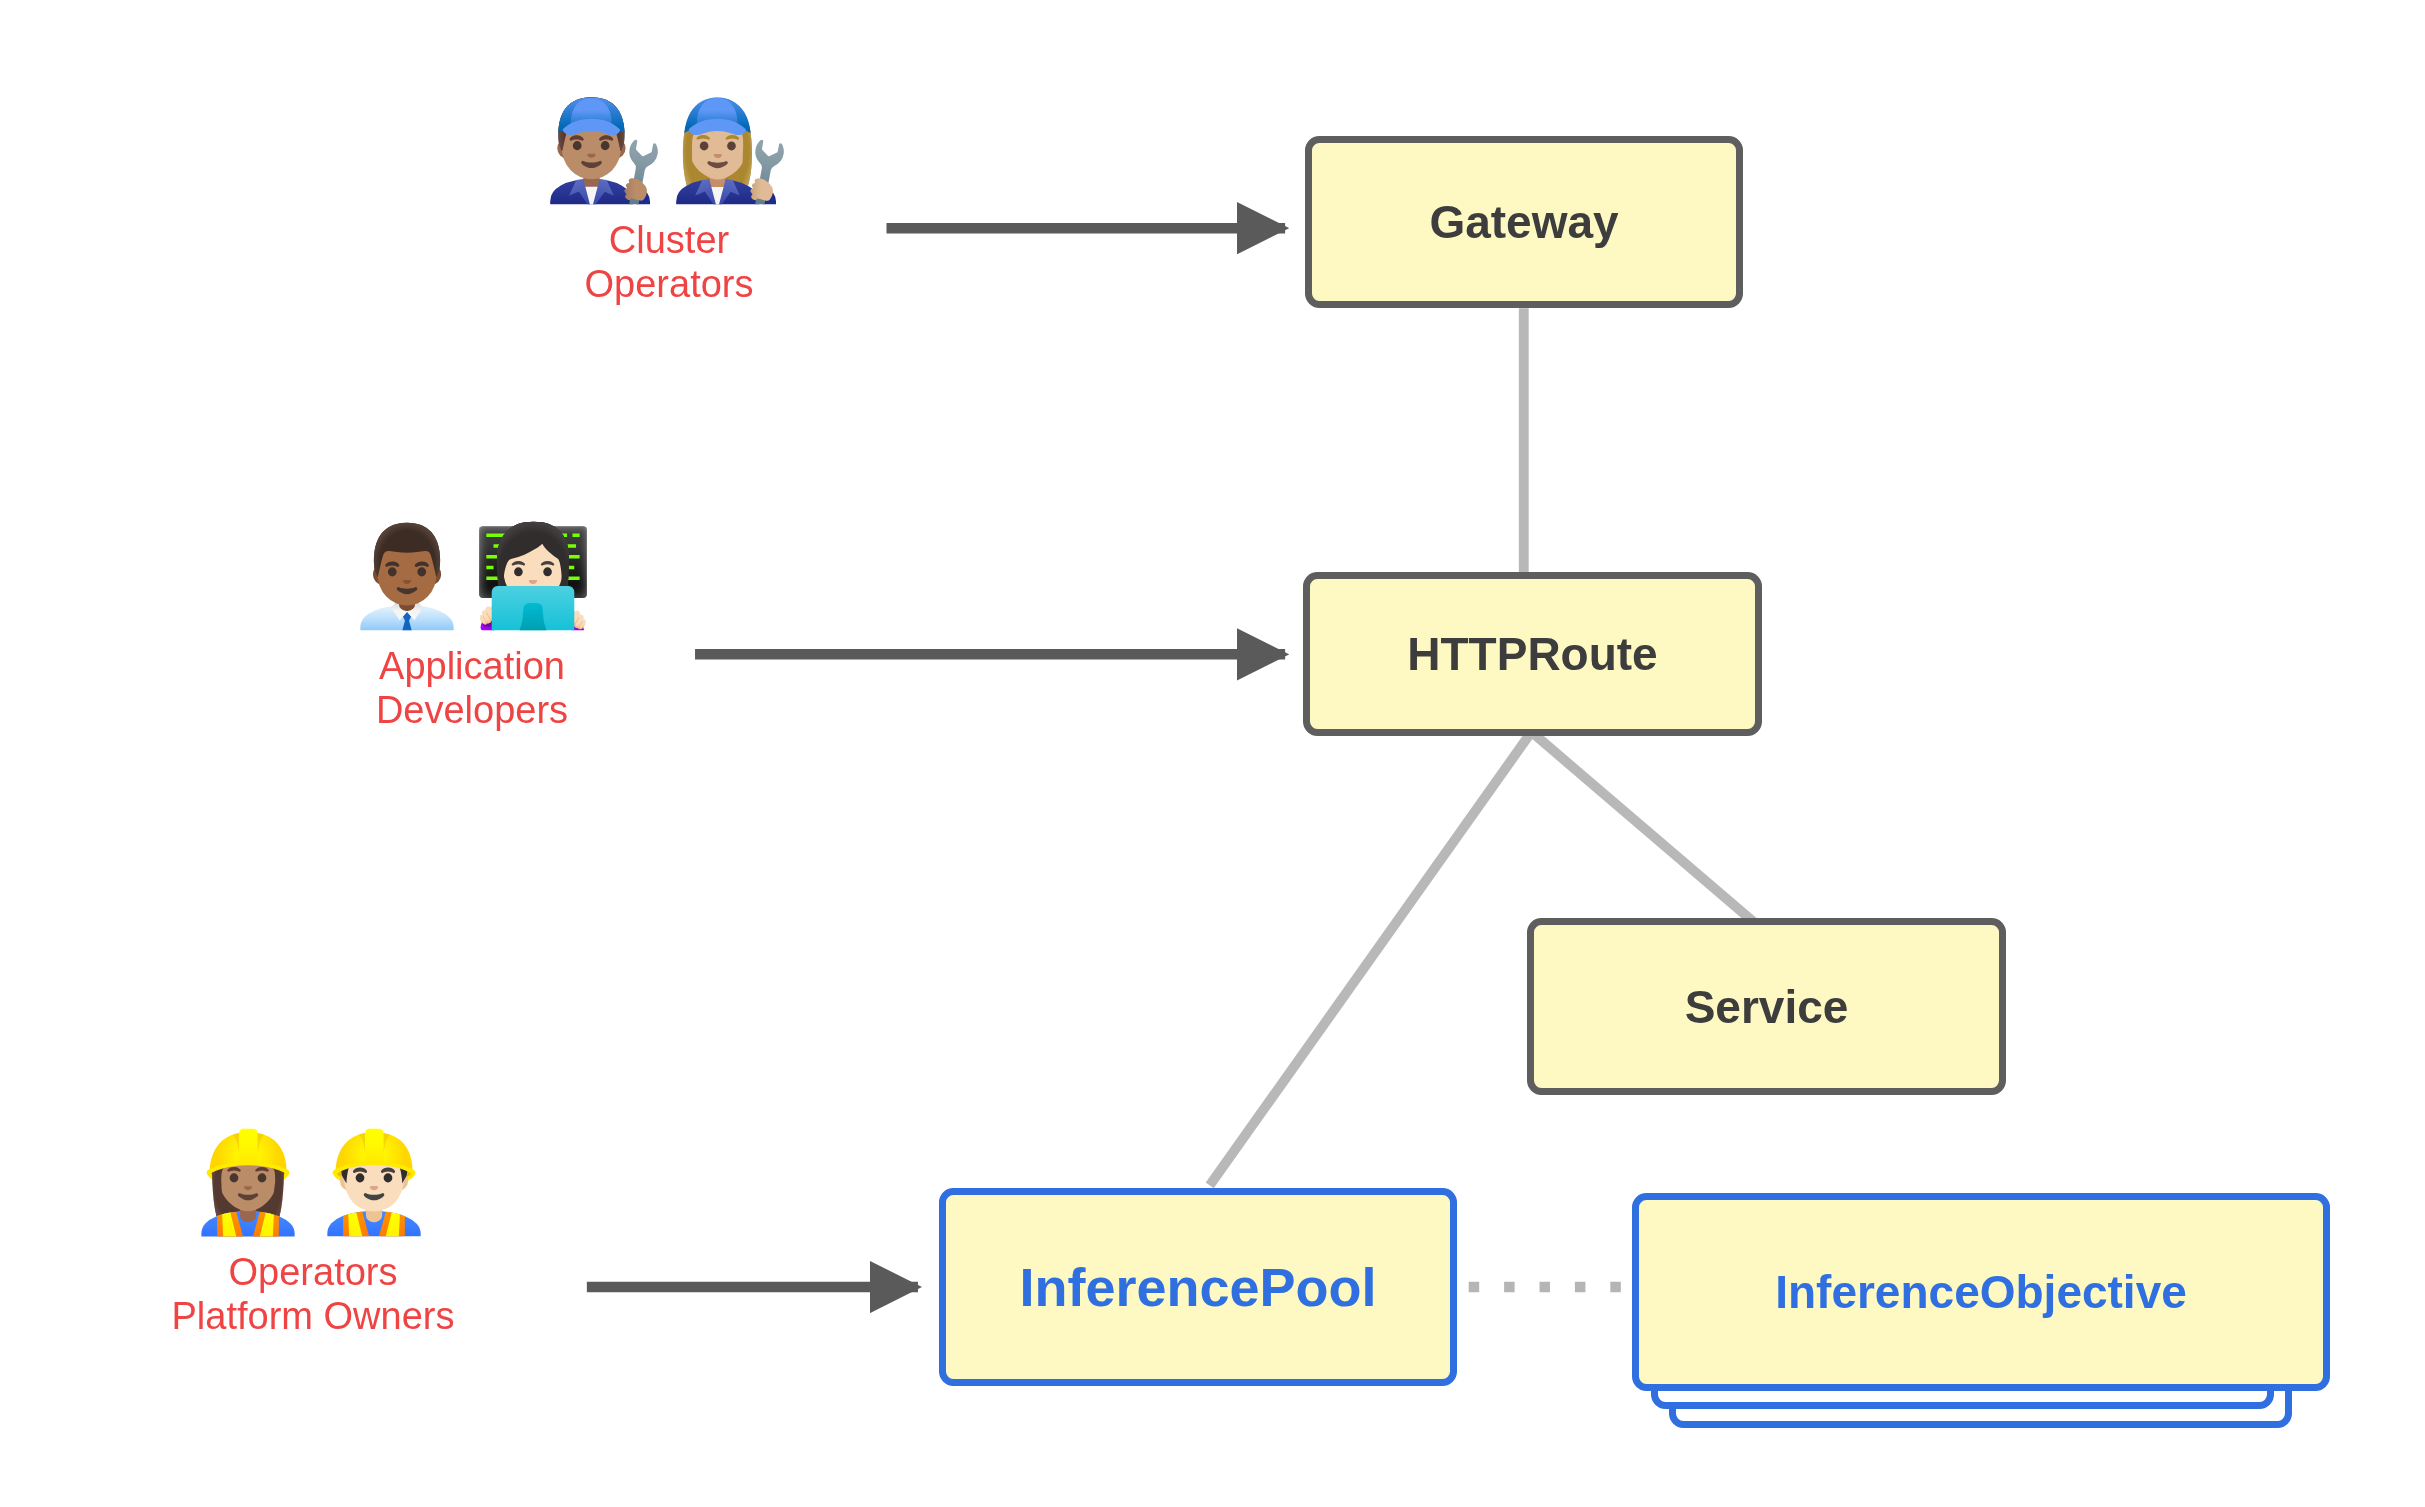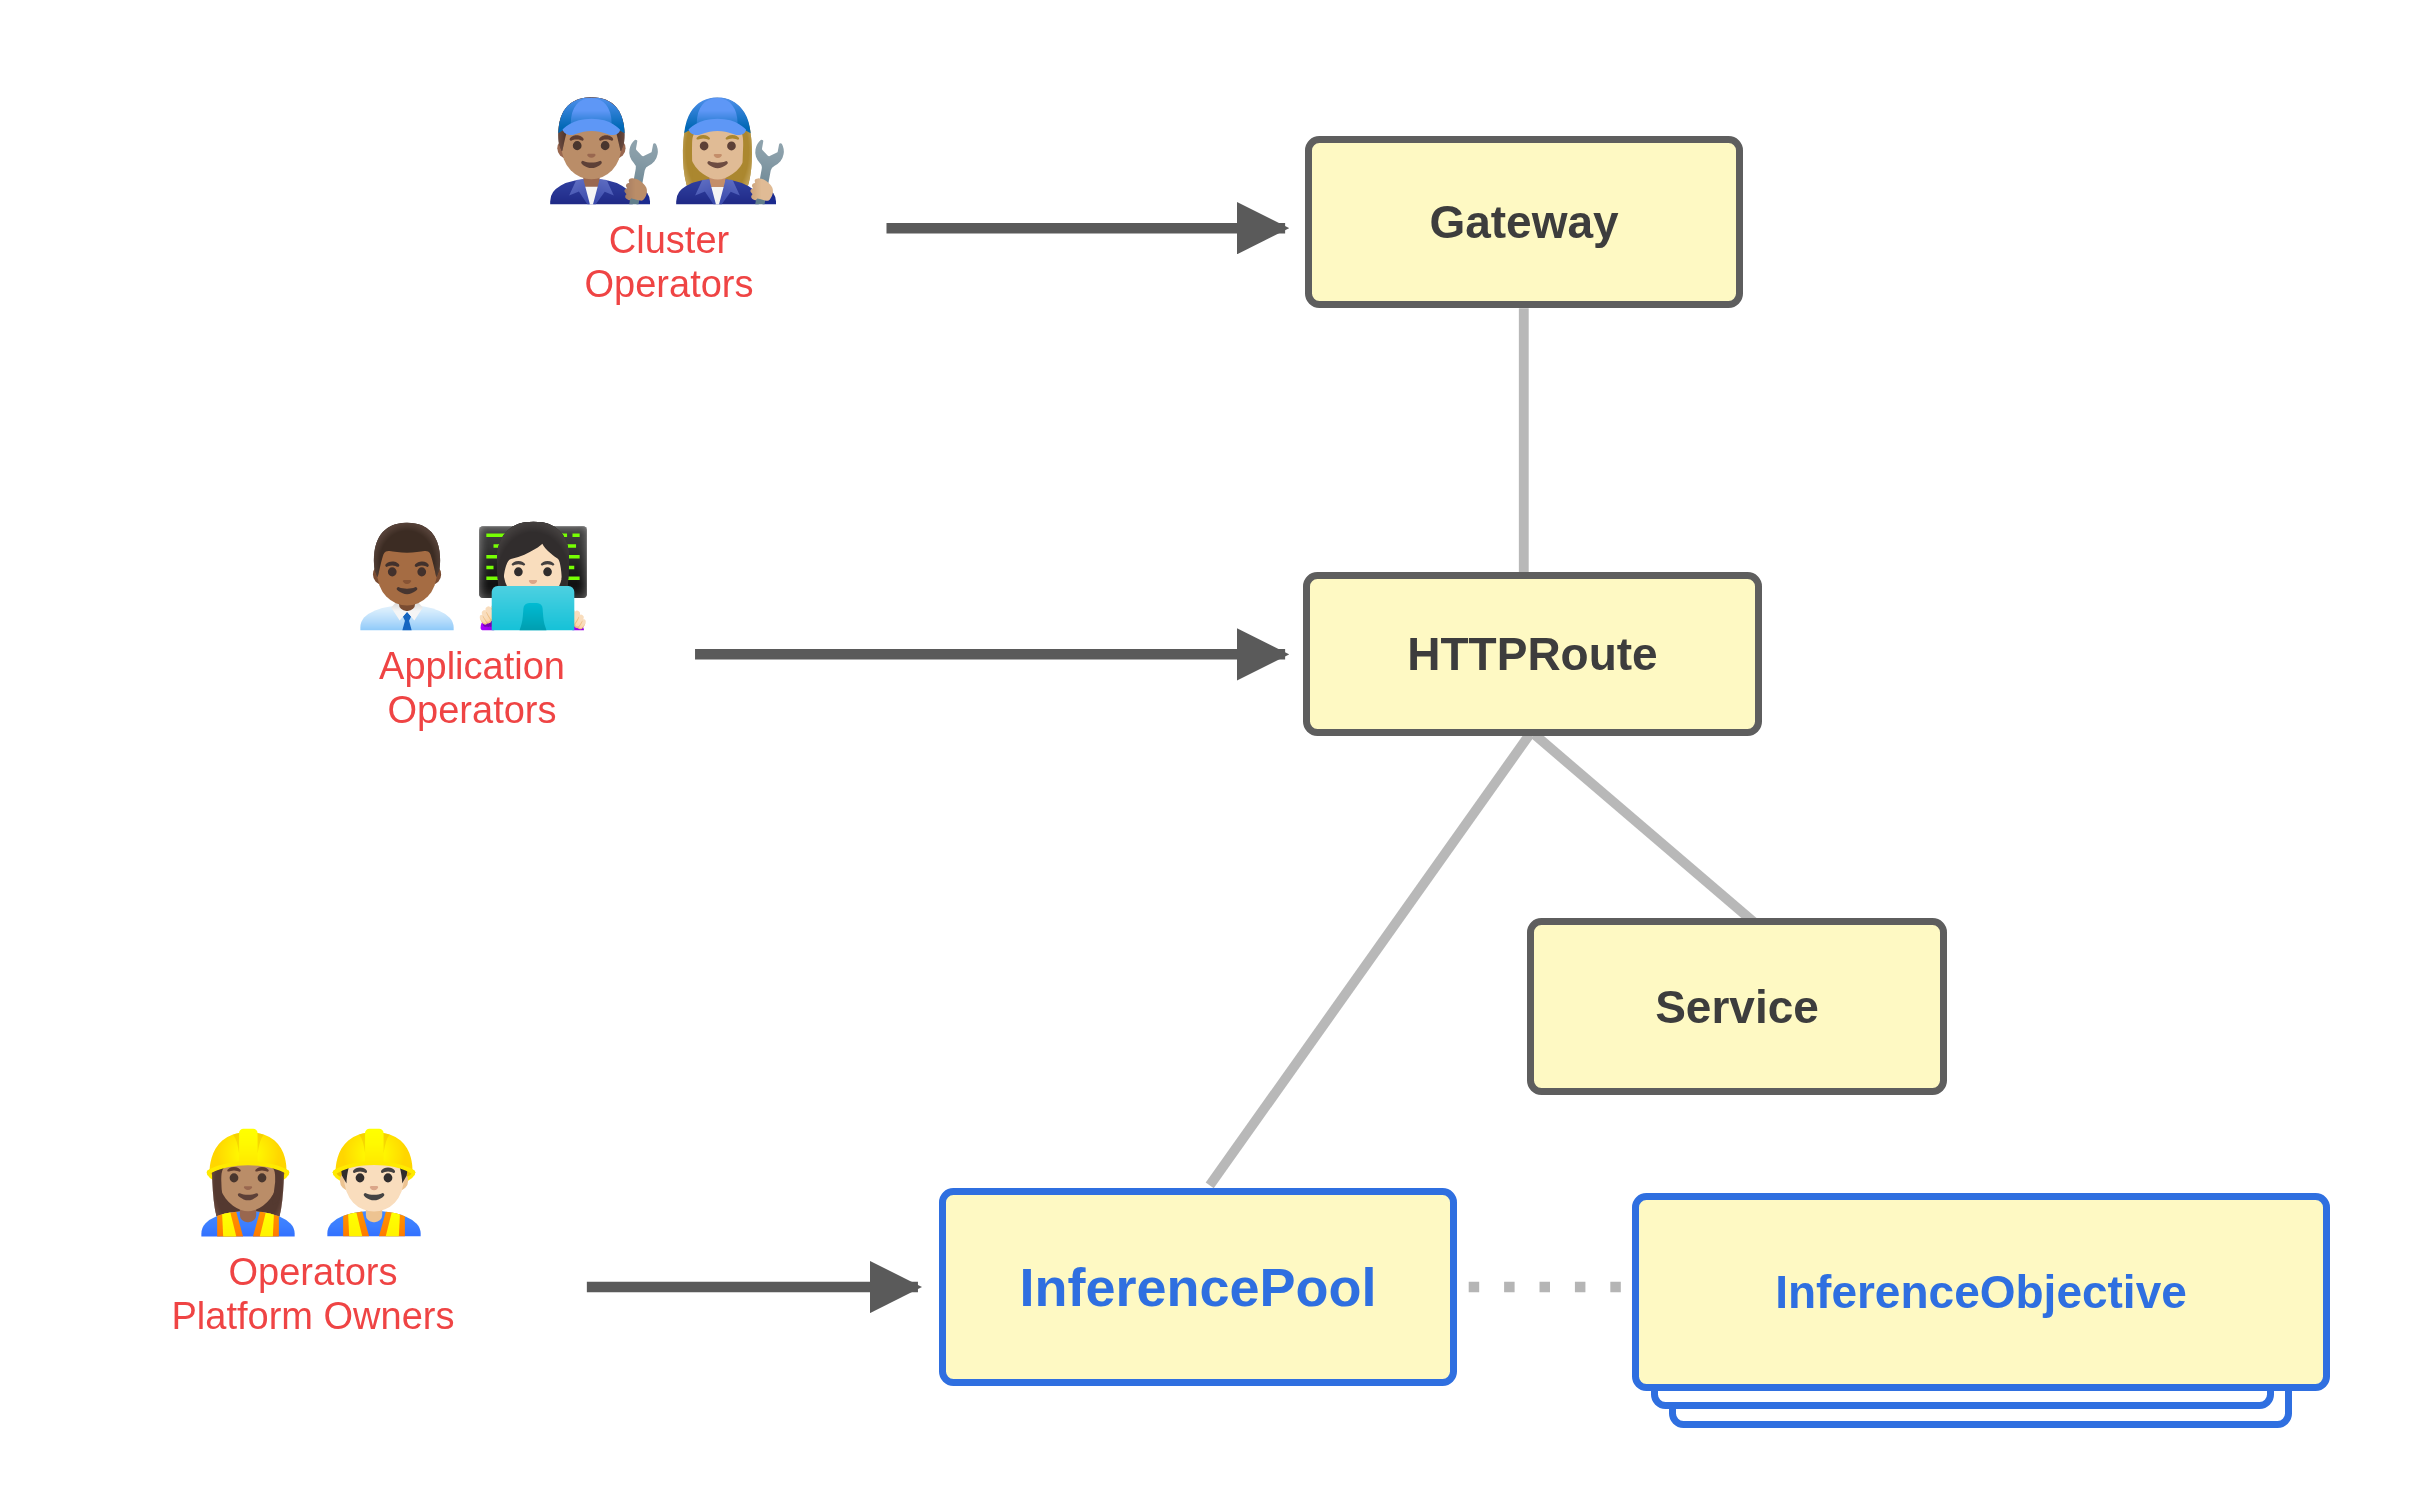--- a/index.html
+++ b/index.html
@@ -119,38 +119,38 @@
 
   <div class="persona" style="left:433px; top:92px;">
     <div class="persona-emojis">👨🏽‍🔧👩🏼‍🔧</div>
     <div class="persona-label">Cluster
 Operators</div>
   </div>
 
   <div class="persona" style="left:236px; top:518px;">
     <div class="persona-emojis">👨🏾‍💼👩🏻‍💻</div>
     <div class="persona-label">Application
-Operators</div>
+Developers</div>
   </div>
 
   <div class="persona" style="left:77px; top:1124px;">
     <div class="persona-emojis">👷🏽‍♀️👷🏻‍♂️</div>
     <div class="persona-label">Operators
 Platform Owners</div>
   </div>
 
   <div class="node gray" style="left:1305px; top:136px; width:438px; height:172px;">
     <span class="node-label" style="font-size:46px;">Gateway</span>
   </div>
 
   <div class="node gray" style="left:1303px; top:572px; width:459px; height:164px;">
     <span class="node-label" style="font-size:46px;">HTTPRoute</span>
   </div>
 
-  <div class="node gray" style="left:1527px; top:918px; width:420px; height:177px;">
+  <div class="node gray" style="left:1527px; top:918px; width:479px; height:177px;">
     <span class="node-label" style="font-size:46px;">Service</span>
   </div>
 
   <div class="node blue" style="left:939px; top:1188px; width:518px; height:198px;">
     <span class="node-label" style="font-size:54px;">InferencePool</span>
   </div>
 
   <div class="stack-card" style="left:1669px; top:1230px; width:623px; height:198px;"></div>
   <div class="stack-card" style="left:1651px; top:1211px; width:623px; height:198px;"></div>
   <div class="node blue" style="left:1632px; top:1193px; width:698px; height:198px;">

